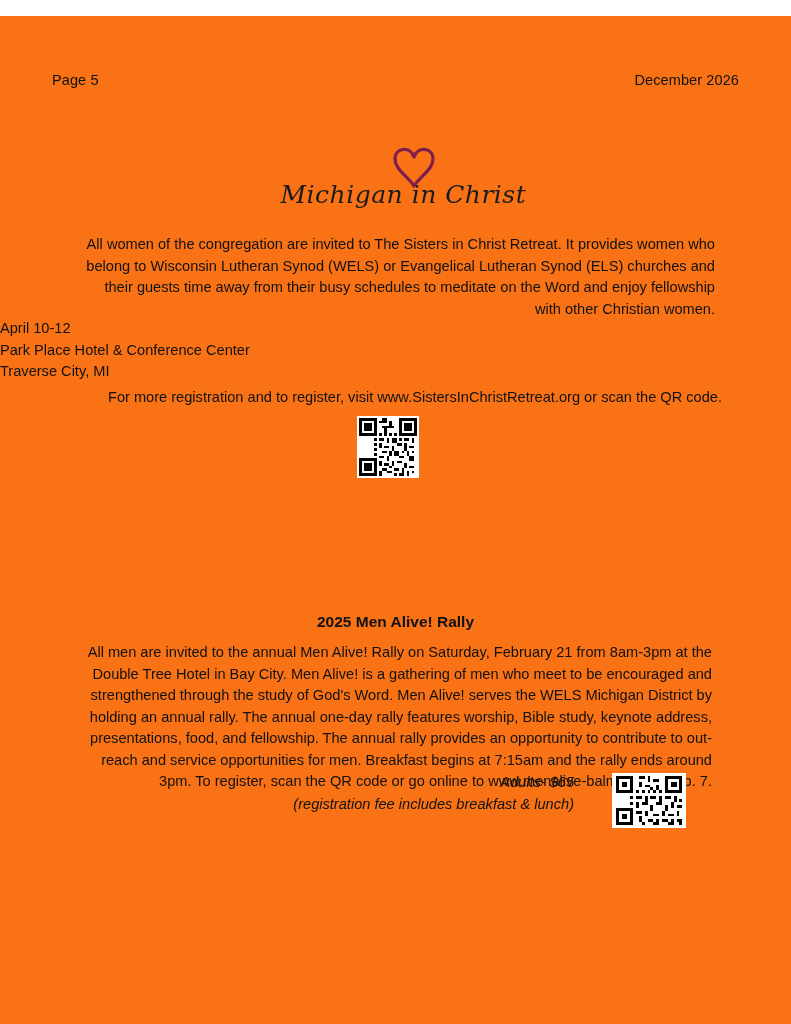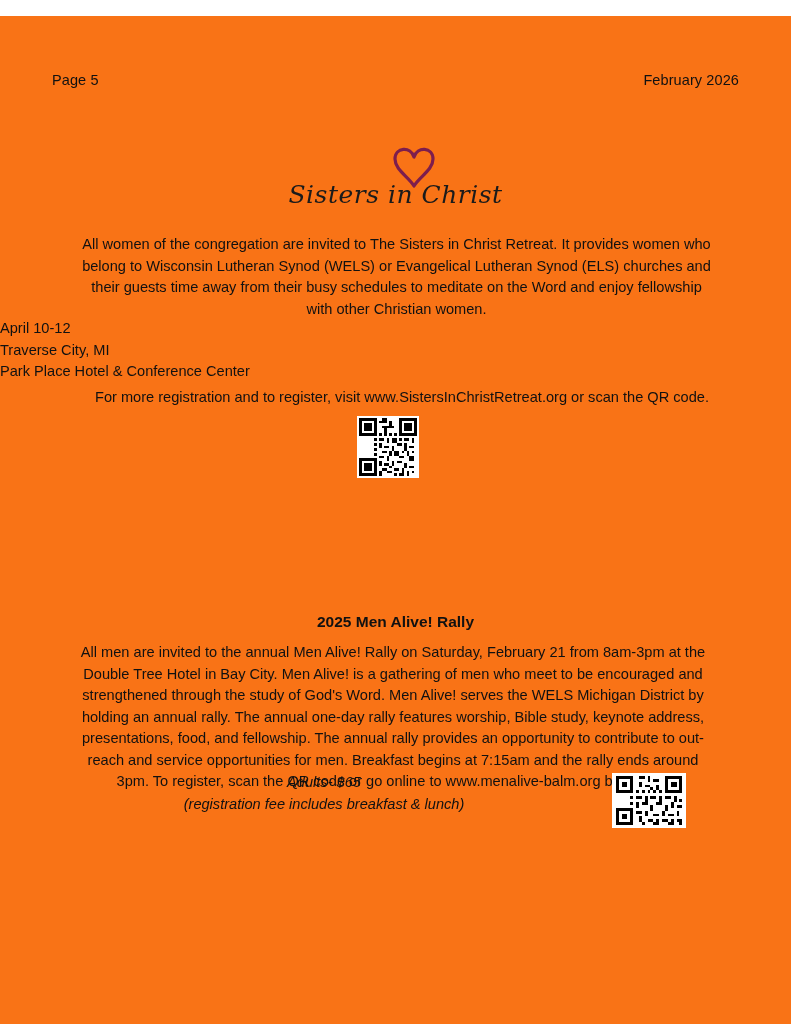--- a/index.html
+++ b/index.html
@@ -72,21 +72,21 @@
     height: 50px;
   }
 
   
   .para {
     position: absolute;
     font-family: "Liberation Sans", sans-serif;
     font-size: 14.6px;
     line-height: 21.5px;
     color: #111111;
-    text-align: center;
+    text-align: right;
   }
   #sic-para {
     top: 218px;
     left: 78px;
     width: 637px;
   }
   .centered-lines {
     position: absolute;
     top: 302px;
     left: 0;
@@ -147,40 +147,40 @@
   }
   .nowrap { white-space: nowrap; font-style: italic; }
 </style>
 </head>
 <body>
 
 <div class="page">
 
   <div class="page-header">
     <div class="hdr-left">Page 5</div>
-    <div class="hdr-right">February 2026</div>
+    <div class="hdr-right">December 2026</div>
   </div>
 
   <div class="logo-block">
     <div class="logo-inner">
       <div class="logo-heart">
         <svg viewBox="0 0 46 50" xmlns="http://www.w3.org/2000/svg">
           <path d="M23 15 C20 4, 4 5, 4 17 C4 28, 18 35, 23 44 C28 35, 42 28, 42 17 C42 5, 26 4, 23 15 Z" fill="none" stroke="#7d1e4d" stroke-width="3.2" stroke-linejoin="round"></path>
         </svg>
       </div>
-      <div class="logo-script">Sisters in Christ</div>
+      <div class="logo-script">Michigan in Christ</div>
     </div>
   </div>
 
   <div class="para" id="sic-para">All women of the congregation are invited to The Sisters in Christ Retreat. It provides women who belong to Wisconsin Lutheran Synod (WELS) or Evangelical Lutheran Synod (ELS) churches and their guests time away from their busy schedules to meditate on the Word and enjoy fellowship with other Christian women.</div>
 
   <div class="centered-lines">
     <div>April 10-12</div>
+    <div>Park Place Hotel &amp; Conference Center</div>
     <div>Traverse City, MI</div>
-    <div>Park Place Hotel &amp; Conference Center</div>
   </div>
 
   <div class="para" id="sic-register">For more registration and to register, visit www.SistersInChristRetreat.org or scan the QR code.</div>
 
   <div class="qr" id="qr-sisters">
     <svg viewBox="0 0 25 25" shape-rendering="crispEdges" xmlns="http://www.w3.org/2000/svg">
       <rect width="25" height="25" fill="#ffffff"></rect>
       <g fill="#000000">
 
         <rect x="1" y="1" width="7" height="1"></rect>

